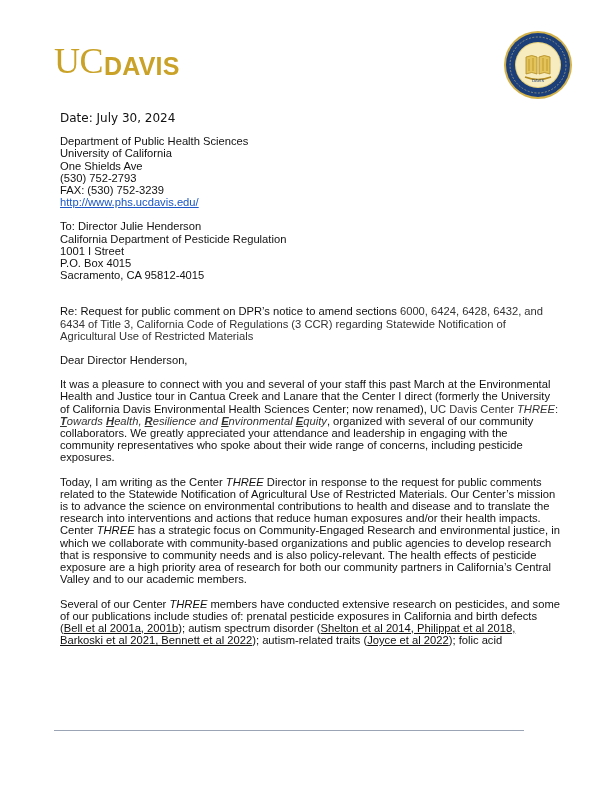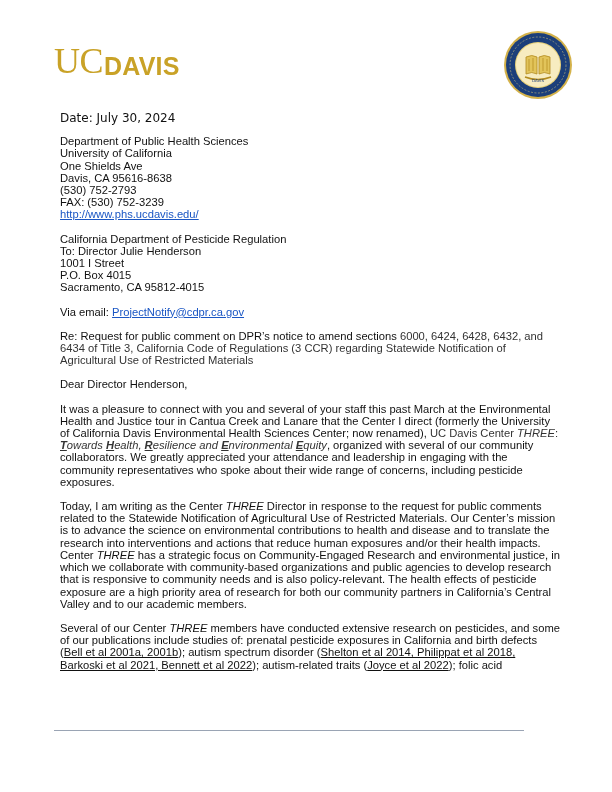--- a/index.html
+++ b/index.html
@@ -109,41 +109,37 @@
 </div>
 
 <div class="content">
 
   <div class="date">Date:  July 30, 2024</div>
 
   <div class="block">
     <div>Department of Public Health Sciences</div>
     <div>University of California</div>
     <div>One Shields Ave</div>
-    <div>Davis, CA 95616-8638</div>
     <div>(530) 752-2793</div>
     <div>FAX: (530) 752-3239</div>
     <div><a class="link" href="#">http://www.phs.ucdavis.edu/</a></div>
   </div>
 
   <div class="gap"></div>
 
   <div class="block">
+    <div>To: Director Julie Henderson</div>
     <div>California Department of Pesticide Regulation</div>
-    <div>To: Director Julie Henderson</div>
     <div>1001 I Street</div>
     <div>P.O. Box 4015</div>
     <div>Sacramento, CA 95812-4015</div>
   </div>
 
   <div class="gap"></div>
 
-  <div class="block">
-    <div><span>Via email: </span><a class="link" href="#">ProjectNotify@cdpr.ca.gov</a></div>
-  </div>
 
   <div class="gap"></div>
 
   <p class="para"><span>Re: Request for public comment on DPR’s notice to amend sections </span><span class="grey">6000, 6424, 6428, 6432, and</span> <span class="grey">6434 of Title 3, California Code of Regulations (3 CCR) regarding Statewide Notification of Agricultural Use of Restricted Materials</span></p>
 
   <p class="para">Dear Director Henderson,</p>
 
   <p class="para"><span>It was a pleasure to connect with you and several of your staff this past March at the Environmental Health and Justice tour in Cantua Creek and Lanare that the Center I direct (formerly the University of California Davis Environmental Health Sciences Center; now renamed), </span><span class="grey">UC Davis Center </span><span class="ital grey">THREE</span><span class="grey">: </span><span class="ital grey"><b class="ul">T</b><span>owards </span><b class="ul">H</b><span>ealth, </span><b class="ul">R</b><span>esilience and </span><b class="ul">E</b><span>nvironmental </span><b class="ul">E</b><span>quity</span></span><span>, organized with several of our community collaborators. We greatly appreciated your attendance and leadership in engaging with the community representatives who spoke about their wide range of concerns, including pesticide exposures.</span></p>
 
   <p class="para"><span>Today, I am writing as the Center </span><span class="ital">THREE</span><span> Director in response to the request for public comments related to the Statewide </span><span>Notification of Agricultural Use of Restricted Materials</span><span>. Our Center’s mission is to advance the science on environmental contributions to health and disease and to translate the research into interventions and actions that reduce human exposures and/or their health impacts. Center </span><span class="ital">THREE</span><span> has a strategic focus on Community-Engaged Research and environmental justice, in which we collaborate with community-based organizations and public agencies to develop research that is responsive to community needs and is also policy-relevant. The health effects of pesticide exposure are a high priority area of research for both our community partners in California’s Central Valley and to our academic members.</span></p>

